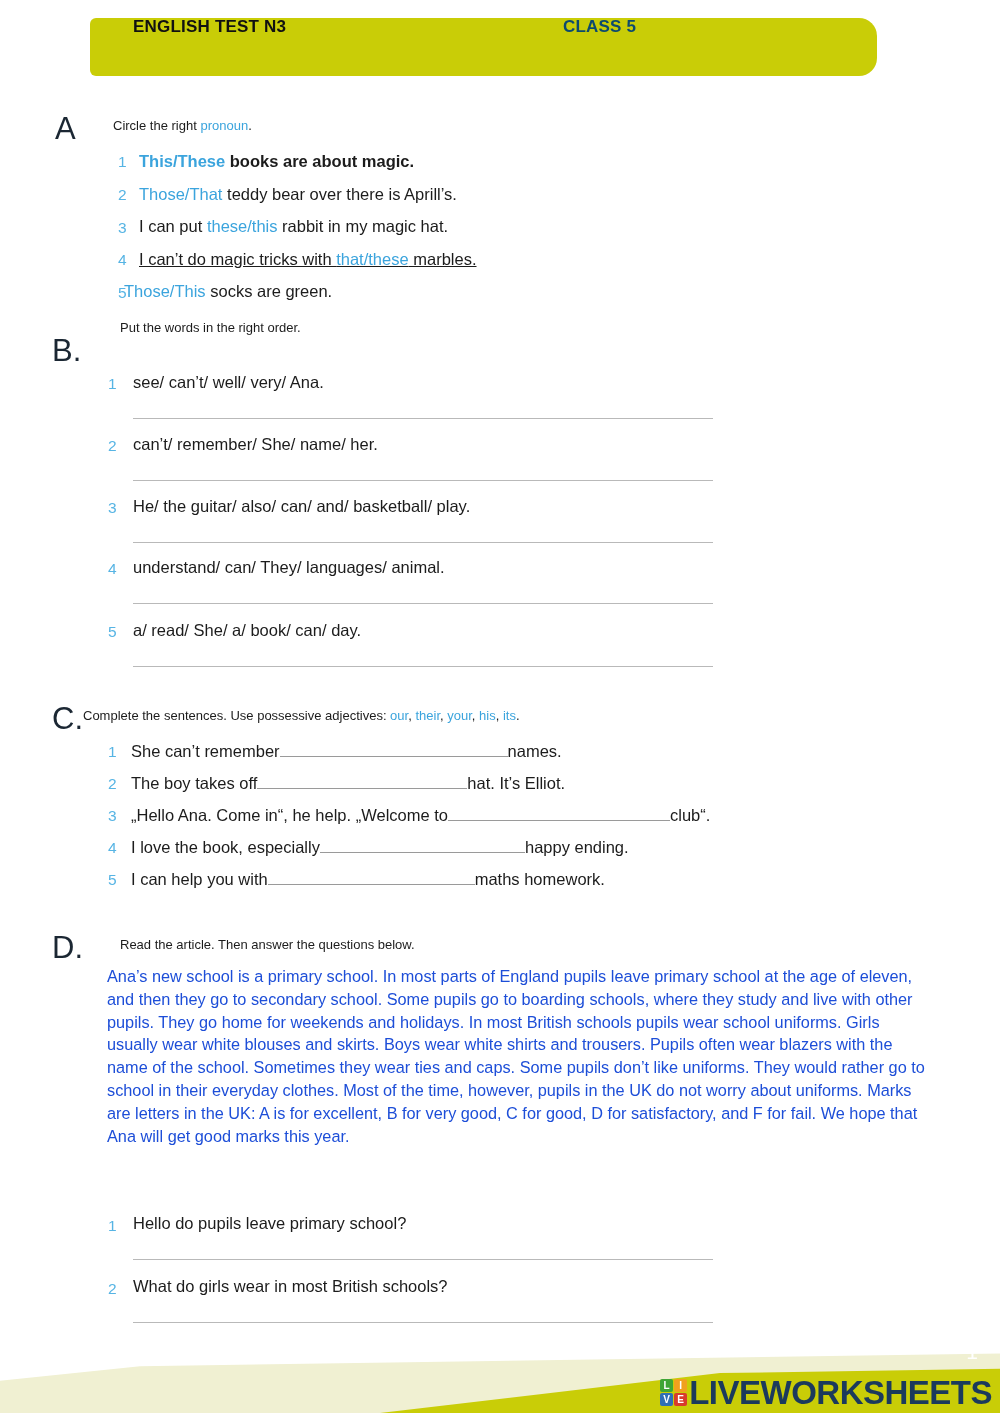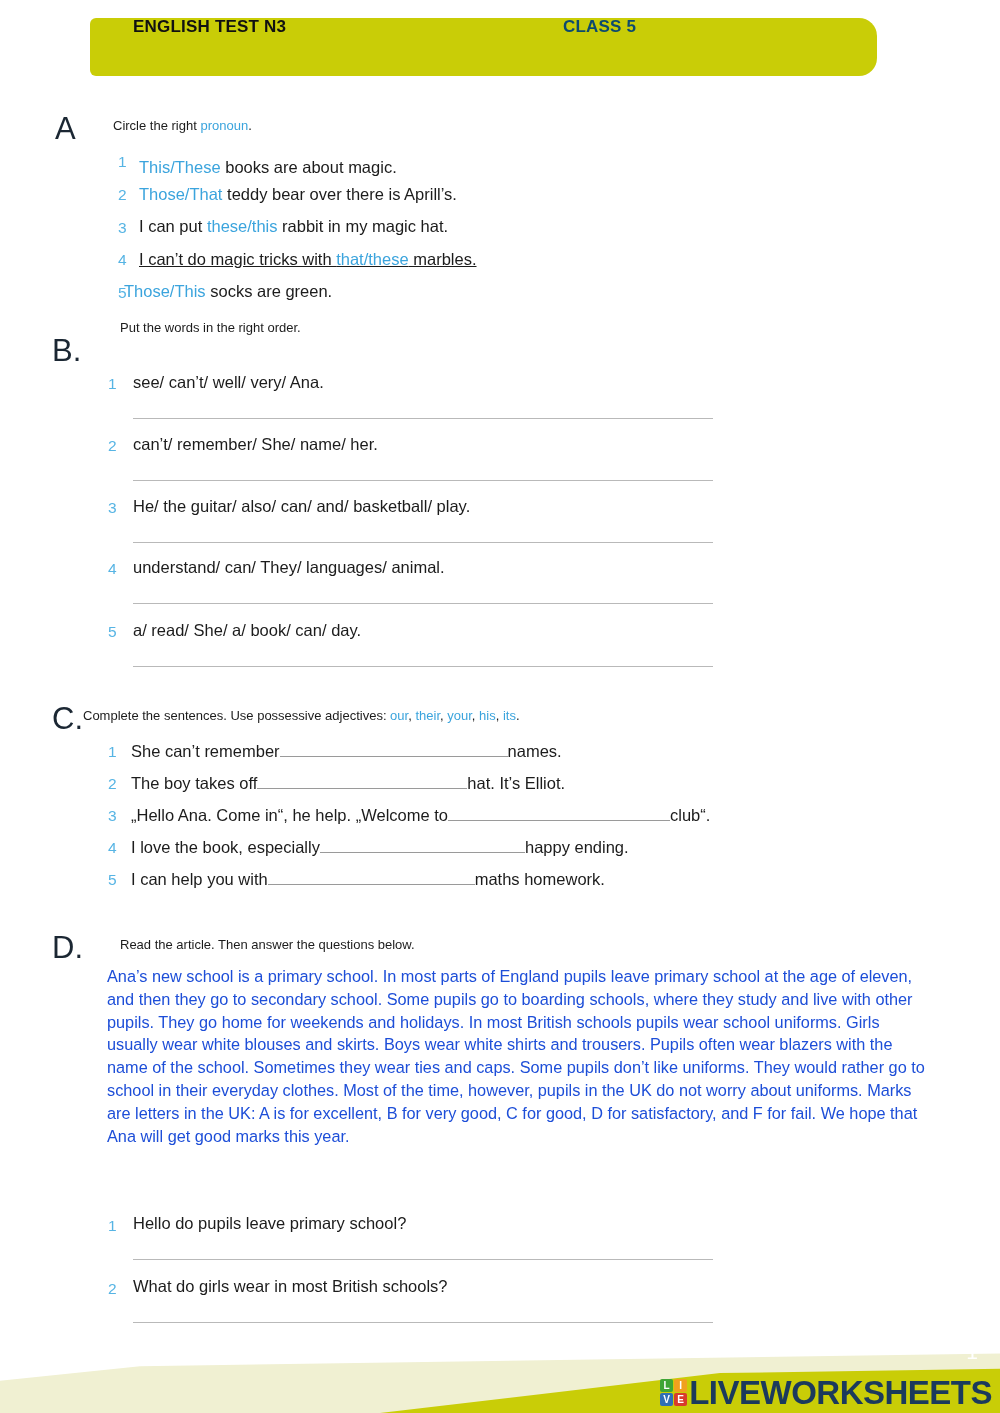--- a/index.html
+++ b/index.html
@@ -172,21 +172,21 @@
 <div class="header-bar"></div>
 <div class="header-title">ENGLISH TEST N3</div>
 <div class="header-class">CLASS 5</div>
 
 <div class="sec-letter" style="left:55px; top:113px;">A</div>
 <div class="sec-title" style="left:113px; top:118px;">
   <span>Circle the right </span><span class="accent">pronoun</span><span>.</span>
 </div>
 
 <div class="num" style="left:118px; top:153px;">1</div>
-<div class="item" style="left:139px; top:158px;">
+<div class="item" style="left:139px; top:152px;font-weight:bold;">
   <span class="accent">This/These</span><span> books are about magic.</span>
 </div>
 
 <div class="num" style="left:118px; top:186px;">2</div>
 <div class="item" style="left:139px; top:185px;">
   <span class="accent">Those/That</span><span> teddy bear over there is Aprill’s.</span>
 </div>
 
 <div class="num" style="left:118px; top:219px;">3</div>
 <div class="item" style="left:139px; top:217px;">

